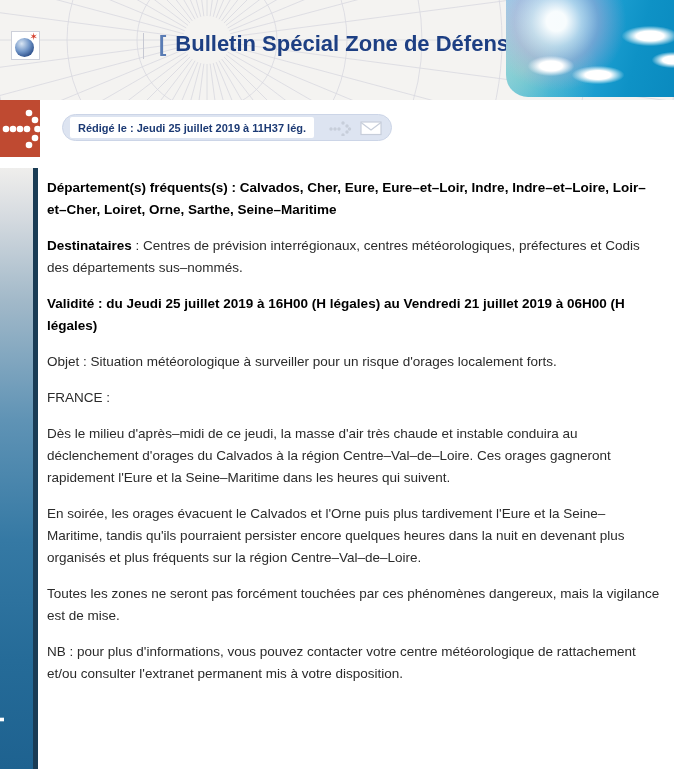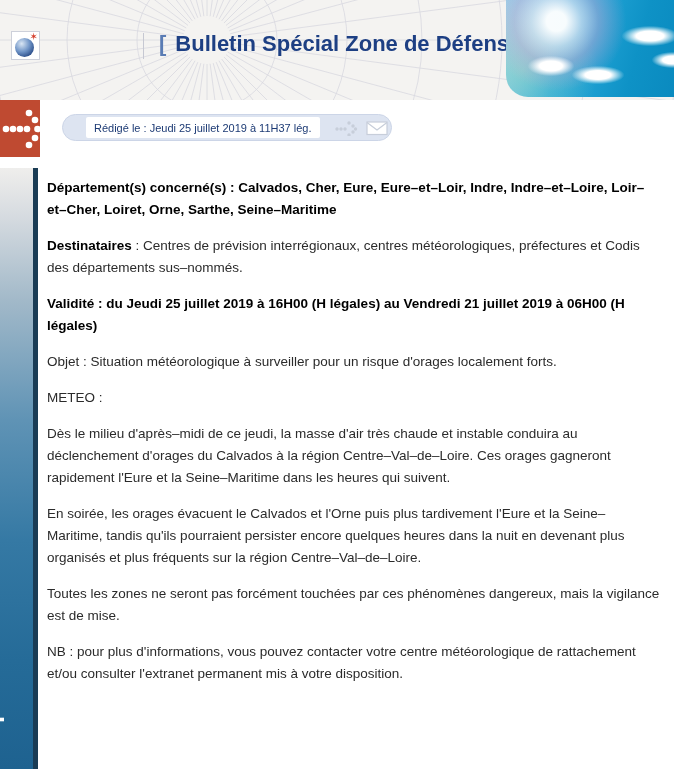--- a/index.html
+++ b/index.html
@@ -51,21 +51,21 @@
 
   
   .issued-bar {
     position:absolute; left:62px; top:114px; width:330px; height:27px;
     background:#dde4f1; border:1px solid #ccd5e7; border-radius:14px;
     display:flex; align-items:center; padding:0 10px 0 7px;
   }
   .issued-inner {
     background:#fff; border-radius:2px; height:21px; width:250px;
     display:flex; align-items:center; padding:0 8px;
-    font-size:11px; font-weight:normal; color:#1c3a74; white-space:nowrap;margin-left:16px;
+    font-size:11px; font-weight:bold; color:#1c3a74; white-space:nowrap;
   }
   .issued-icons { display:flex; align-items:center; gap:6px; margin-left:14px; }
   .issued-icons svg { display:block; cursor:pointer; }
 
   
   .sidebar {
     position:absolute; left:0; top:168px; width:38px; height:601px;
     background:linear-gradient(180deg,#efeeec 0%, #d6dbe0 8%, #a2b9c9 22%, #5f93b5 42%, #3579a4 62%, #256b98 82%, #1e6290 100%);
   }
   .sidebar-strip { position:absolute; top:0; right:0; width:5px; height:100%; background:#1a3c55; }
@@ -200,29 +200,29 @@
       </svg>
     </div>
   </div>
 
   <div class="sidebar">
     <div class="sidebar-strip"></div>
     <div class="sidebar-url">http://www.meteofrance.com</div>
   </div>
 
   <div class="content">
-    <p class="para bold"><span>Département(s) concerné(s) : </span><span> Calvados, Cher, Eure, Eure–et–Loir, Indre, Indre–et–Loire, Loir–et–Cher, Loiret, Orne, Sarthe, Seine–Maritime</span></p>
+    <p class="para bold"><span>Département(s) fréquents(s) : </span><span> Calvados, Cher, Eure, Eure–et–Loir, Indre, Indre–et–Loire, Loir–et–Cher, Loiret, Orne, Sarthe, Seine–Maritime</span></p>
 
     <p class="para"><span class="bold">Destinataires</span><span> : Centres de prévision interrégionaux, centres météorologiques, préfectures et Codis des départements sus–nommés.</span></p>
 
     <p class="para bold">Validité : du Jeudi 25 juillet 2019 à 16H00 (H légales) au Vendredi 21 juillet 2019 à 06H00 (H légales)</p>
 
     <p class="para">Objet : Situation météorologique à surveiller pour un risque d'orages localement forts.</p>
 
-    <p class="para">METEO :</p>
+    <p class="para">FRANCE :</p>
 
     <p class="para">Dès le milieu d'après–midi de ce jeudi, la masse d'air très chaude et instable conduira au déclenchement d'orages du Calvados à la région Centre–Val–de–Loire. Ces orages gagneront rapidement l'Eure et la Seine–Maritime dans les heures qui suivent.</p>
     <p class="para">En soirée, les orages évacuent le Calvados et l'Orne puis plus tardivement l'Eure et la Seine–Maritime, tandis qu'ils pourraient persister encore quelques heures dans la nuit en devenant plus organisés et plus fréquents sur la région Centre–Val–de–Loire.</p>
     <p class="para">Toutes les zones ne seront pas forcément touchées par ces phénomènes dangereux, mais la vigilance est de mise.</p>
     <p class="para">NB : pour plus d'informations, vous pouvez contacter votre centre météorologique de rattachement et/ou consulter l'extranet permanent mis à votre disposition.</p>
   </div>
 
 </div>
 
 </body></html>

